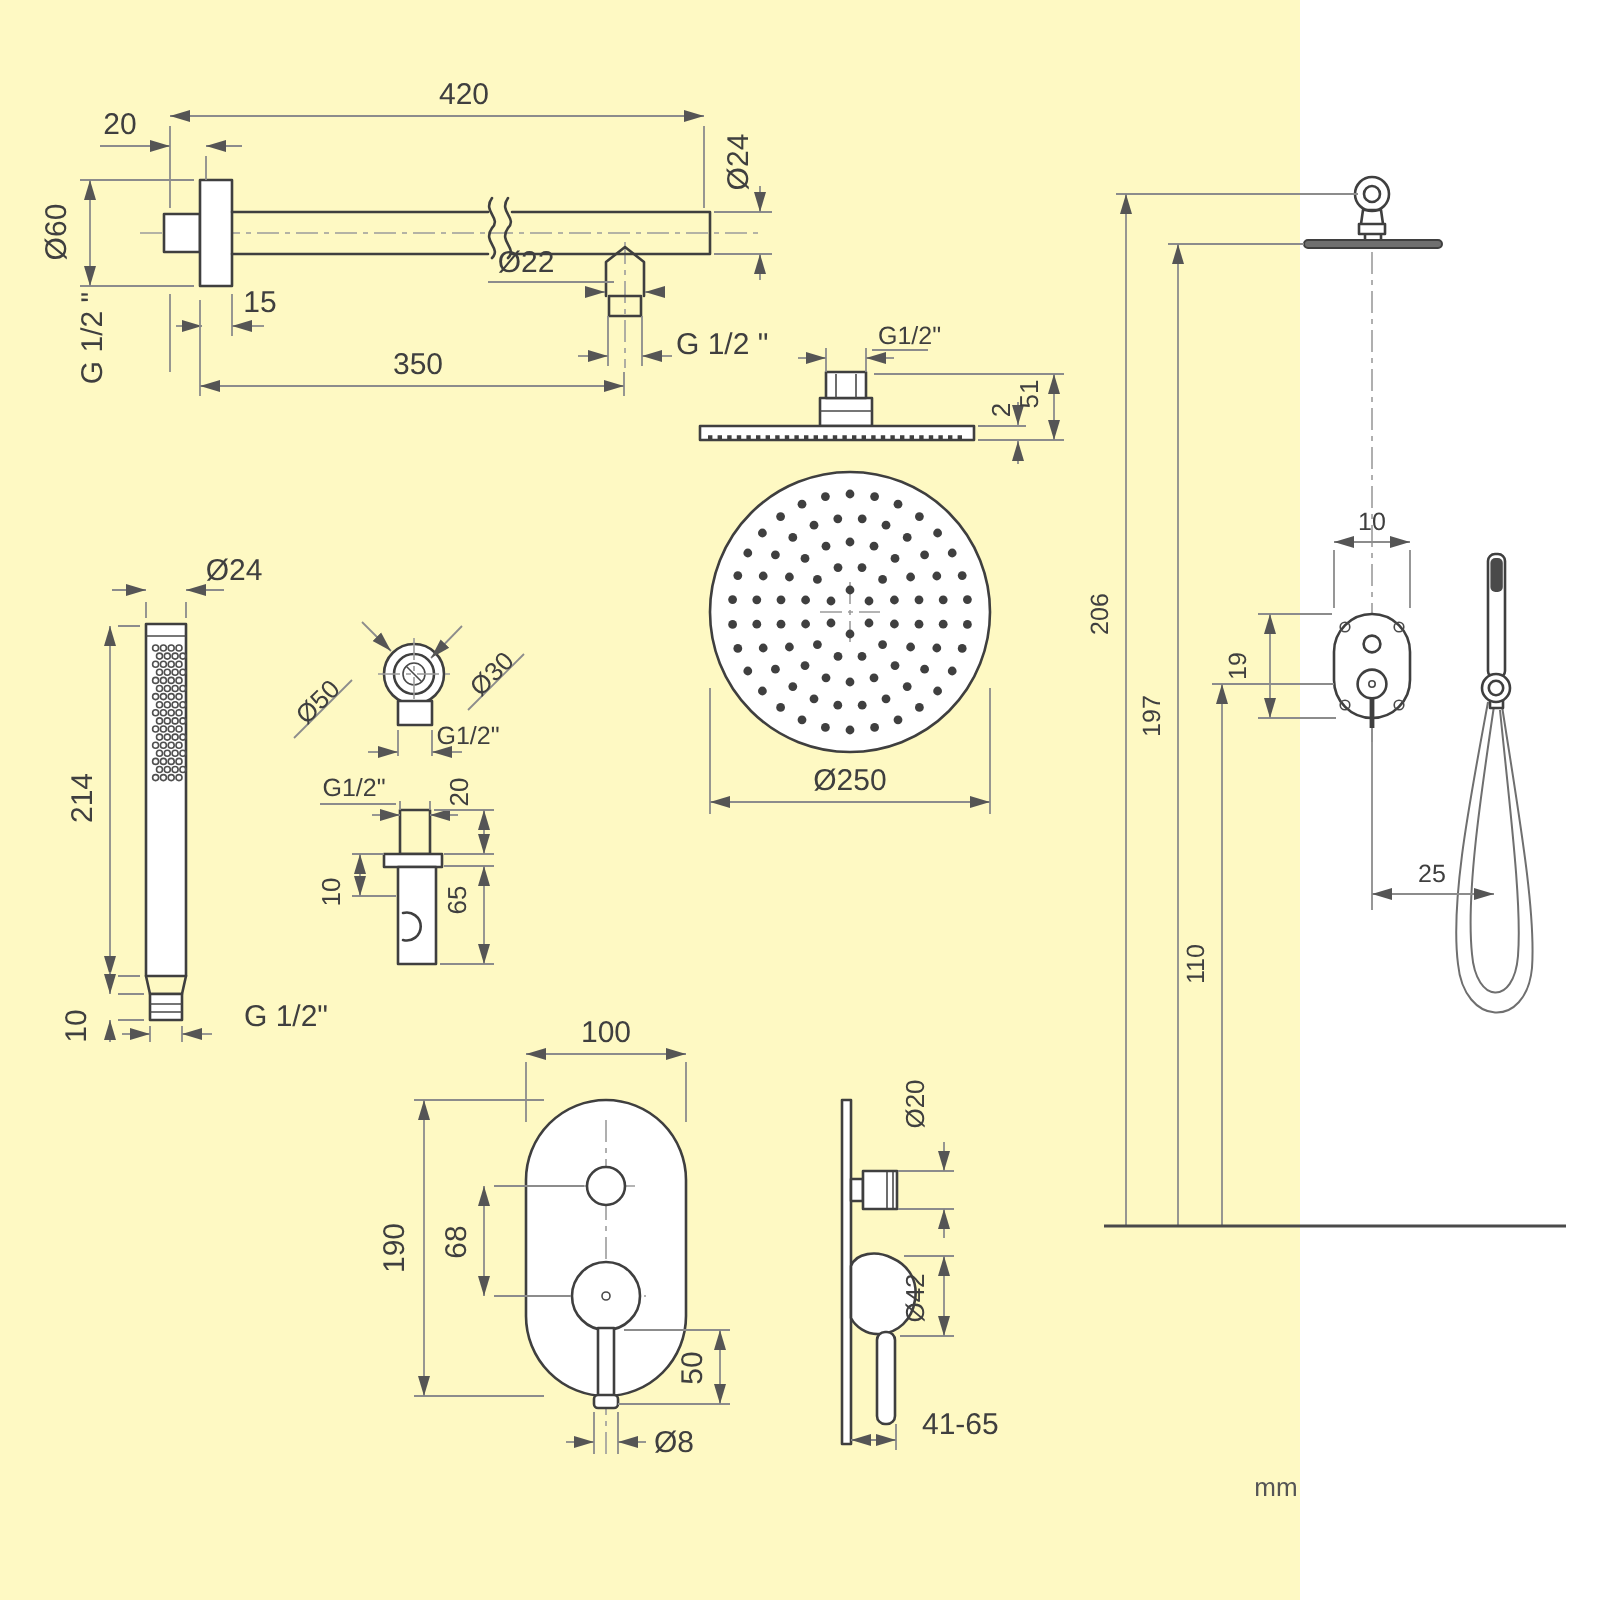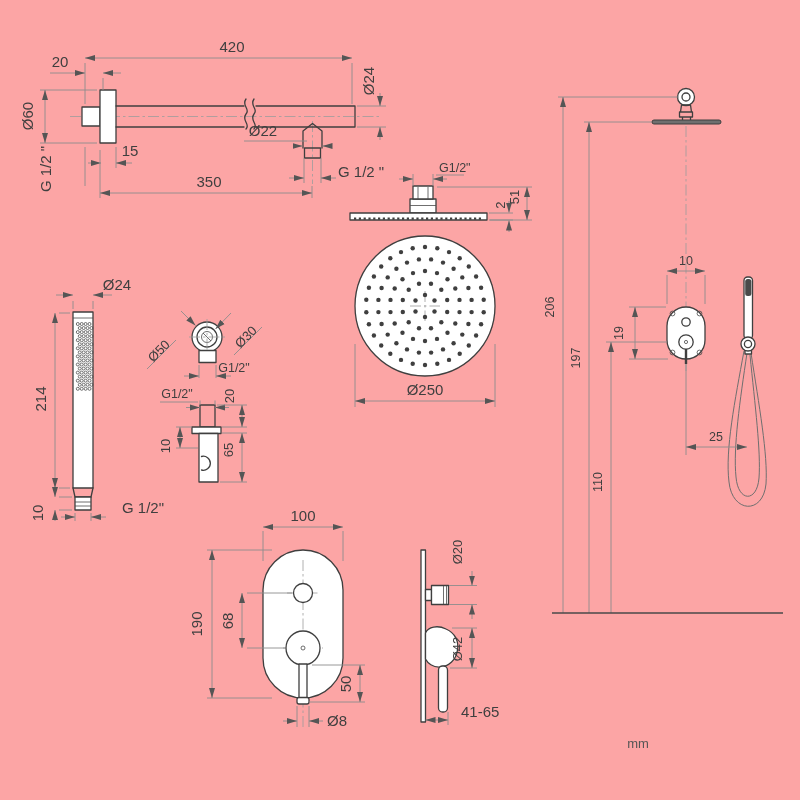--- a/index.html
+++ b/index.html
@@ -1,16 +1,16 @@
 <!DOCTYPE html>
 <html><head>
 <meta charset="utf-8">
 <style>
   html,body{margin:0;padding:0;background:#fff;width:800px;height:800px;overflow:hidden}
-  #stage{width:800px;height:800px;background:#fca5a5}
+  #stage{width:650px;height:800px;background:#fef9c3}
   svg{display:block}
   .obj{fill:none;stroke:#3f3f3f;stroke-width:1.3;stroke-linejoin:round;stroke-linecap:round}
   .objw{fill:#fff;stroke:#3f3f3f;stroke-width:1.3;stroke-linejoin:round}
   .thin{fill:none;stroke:#4a4a4a;stroke-width:0.8}
   .dim{fill:none;stroke:#8c8c8c;stroke-width:0.9}
   .dimd{fill:none;stroke:#6f6f6f;stroke-width:1}
   .cl{fill:none;stroke:#9c9c9c;stroke-width:0.8;stroke-dasharray:11 3 2.5 3}
   text{font-family:"Liberation Sans",sans-serif;fill:#3f3f3f}
   .t{font-size:15px}
   .t13{font-size:13px}

